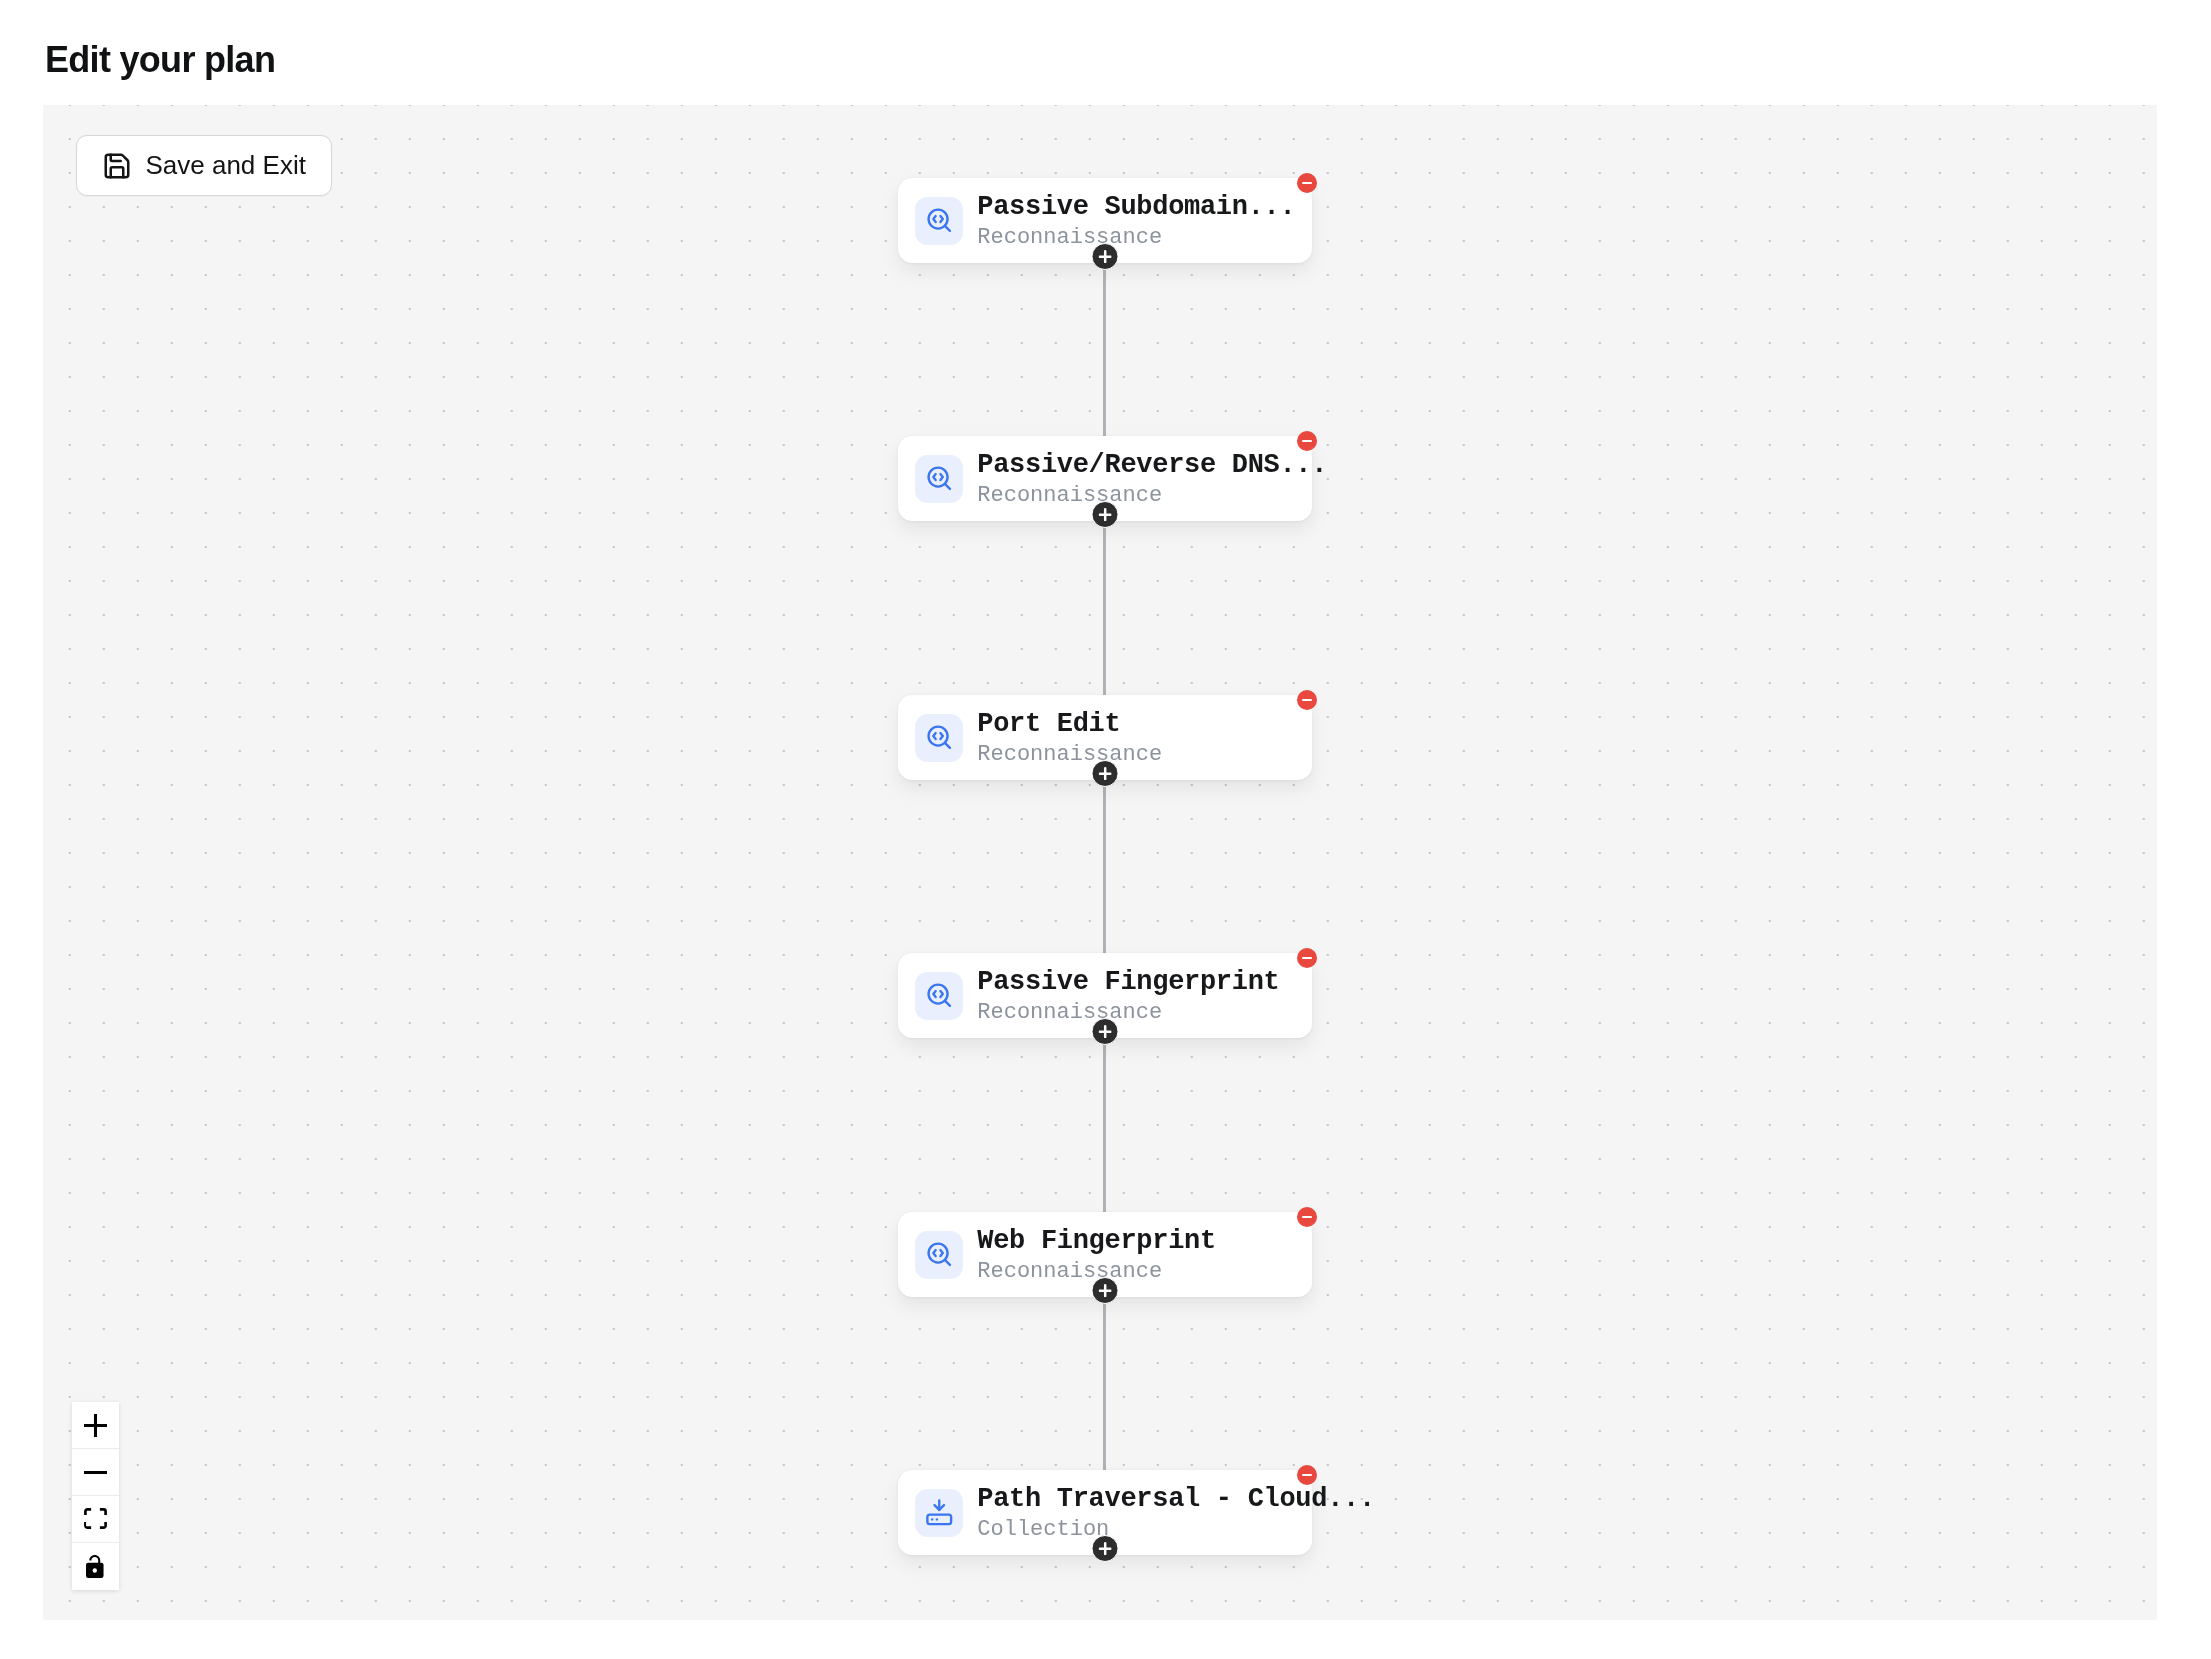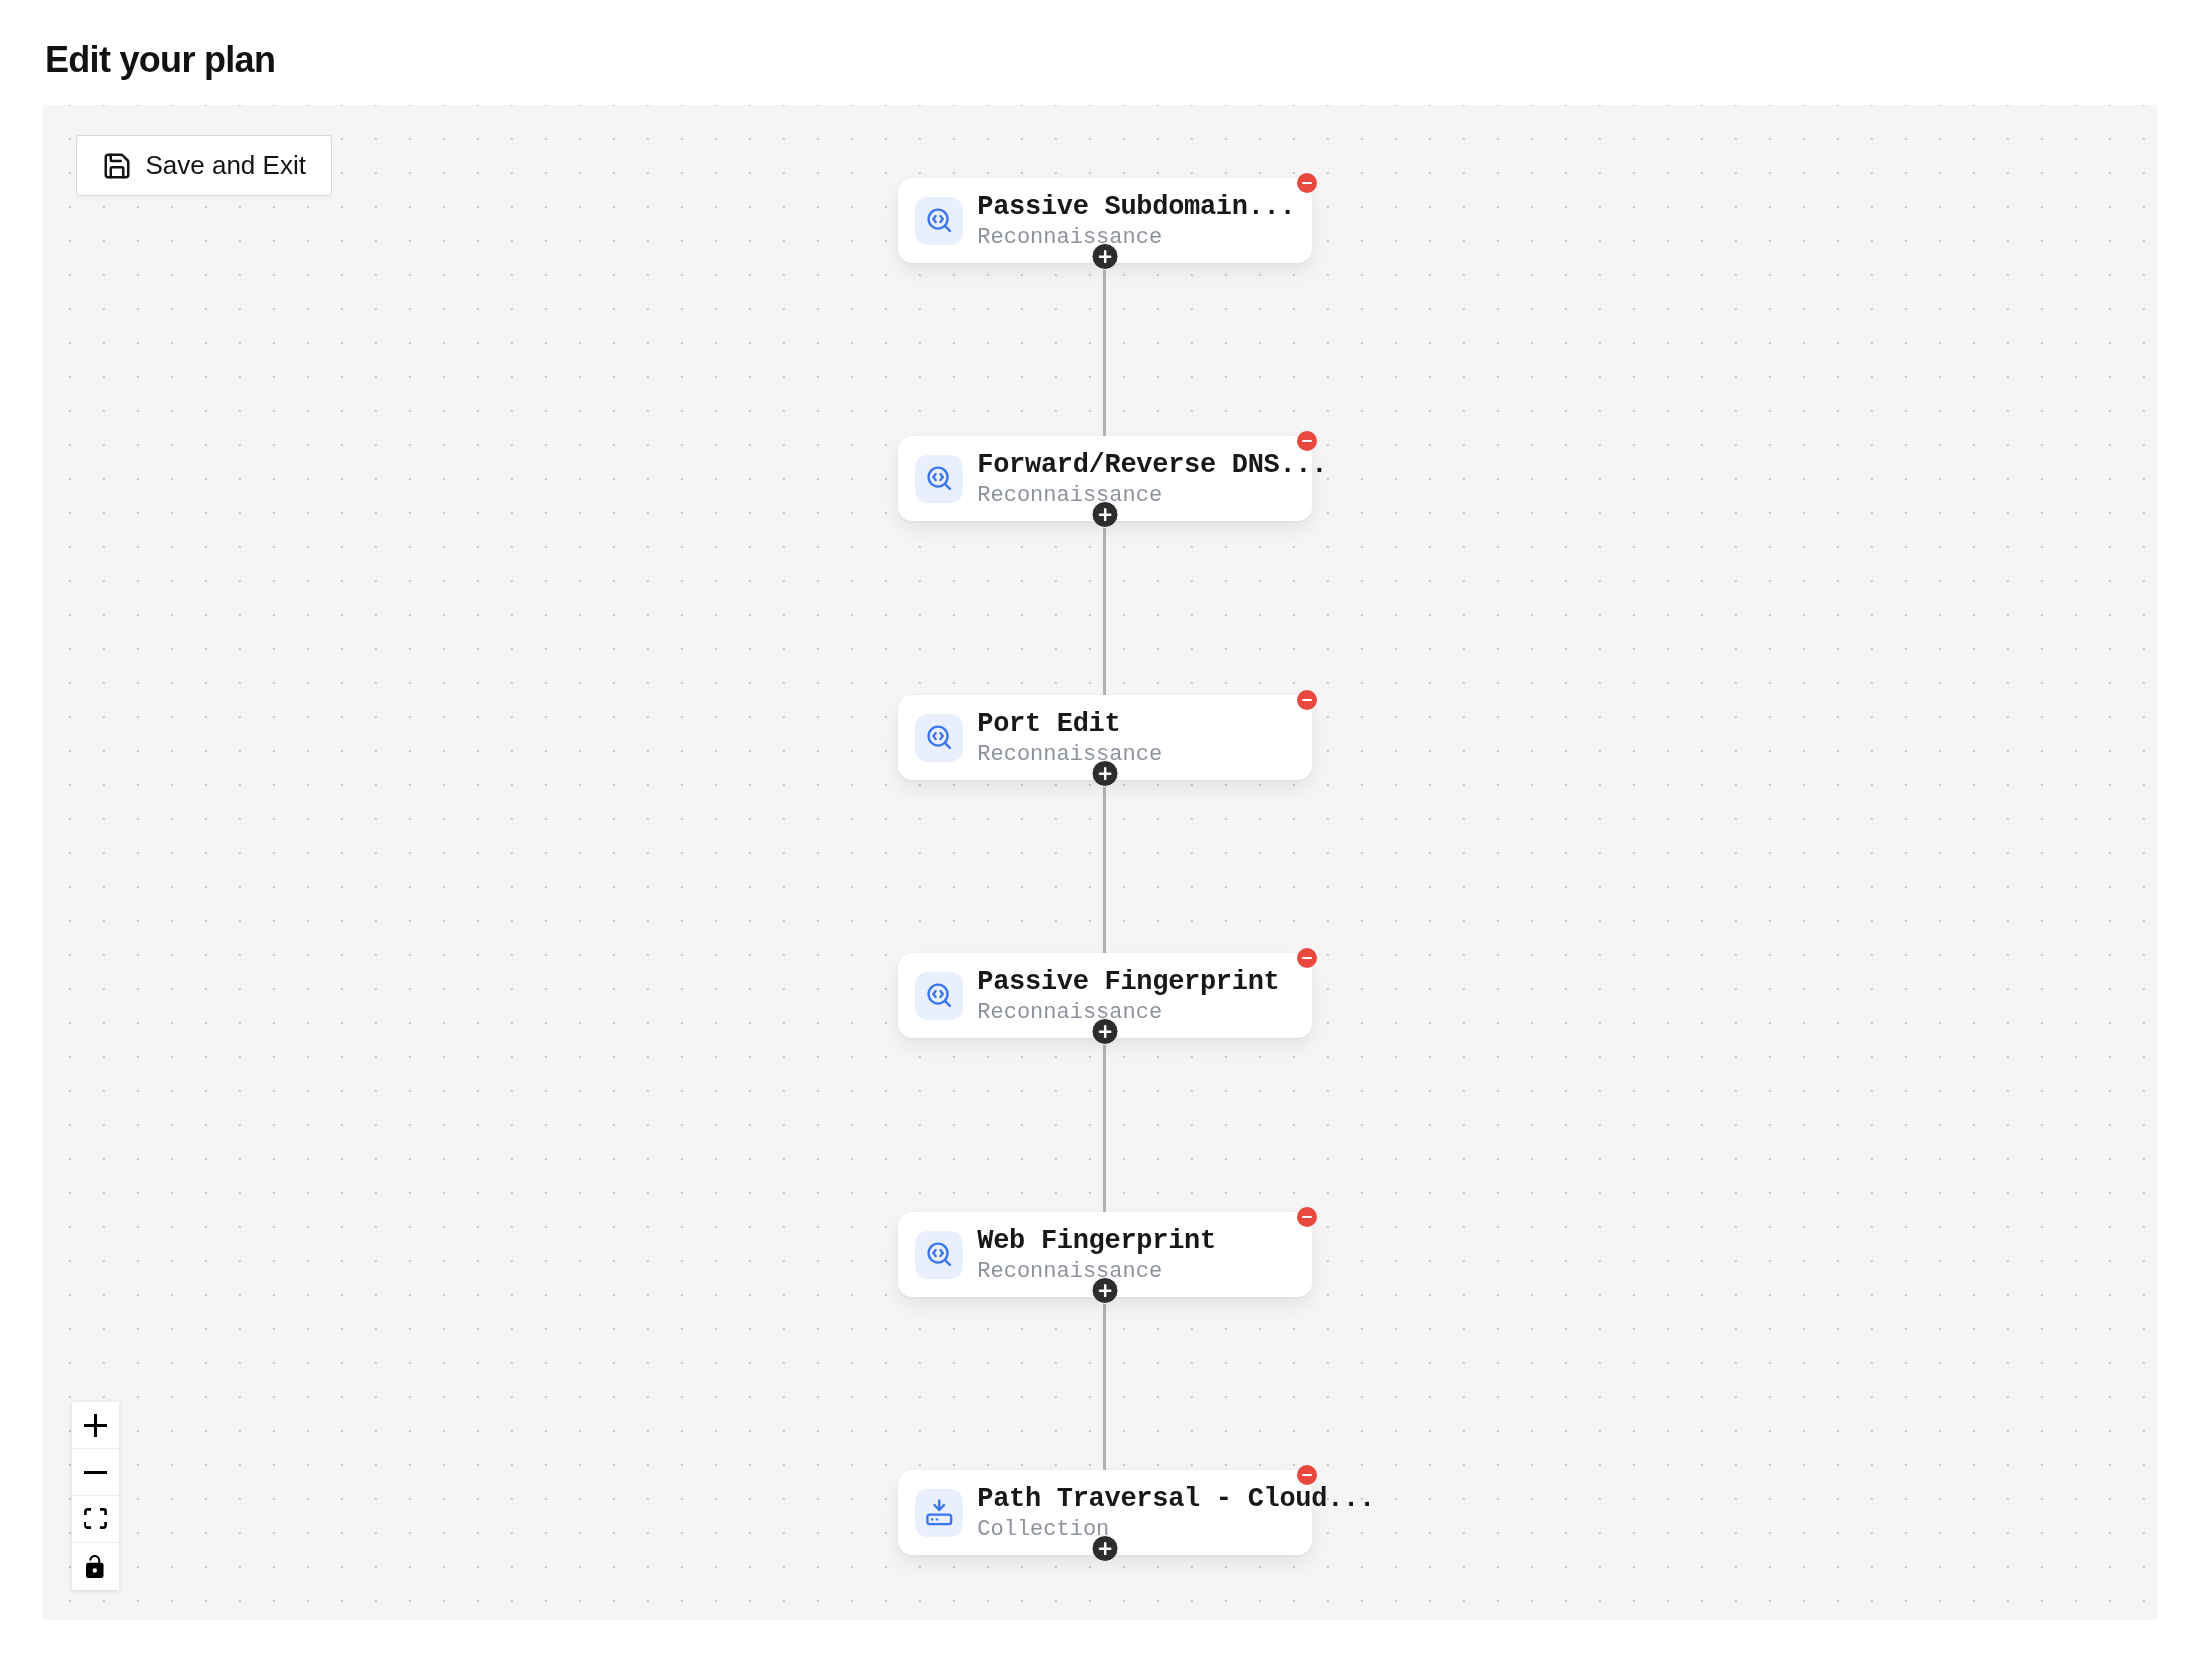--- a/index.html
+++ b/index.html
@@ -12,21 +12,21 @@
 
   .canvas { position:absolute; left:43px; top:105px; width:2114px; height:1515px;
             background-color:#f5f5f6;
             background-image:radial-gradient(circle, #c5c5c9 1.3px, transparent 1.4px);
             background-size:34px 34px; background-position:9.8px 17px; }
 
   .edge { position:absolute; left:1060px; top:151px; width:2.7px; height:1214px;
           background:#b1b1b7; }
 
   .save-btn { position:absolute; left:33px; top:30px; width:256px; height:61px;
-              background:#ffffff; border:1.3px solid #d8d8dc; border-radius:3px;
+              background:#ffffff; border:1.3px solid #d8d8dc; border-radius:11px;
               display:flex; align-items:center; justify-content:center; gap:13.4px;
               font-family:inherit; font-size:26px; font-weight:500; color:#141414;
               cursor:pointer; box-shadow:0 0.9px 1.8px rgba(0,0,0,.04); }
   .save-btn svg { display:block; }
 
   .node { position:absolute; left:855px; width:414px; height:85px; background:#ffffff;
           border-radius:14.3px; display:flex; align-items:center; padding:0 21.4px 0 17px;
           box-shadow:0 0.9px 2.7px rgba(0,0,0,.05), 0 9px 19.6px rgba(0,0,0,.07); cursor:pointer;font-family:Liberation Mono, monospace; }
   .n1{top:73px} .n2{top:331px} .n3{top:590px} .n4{top:848px} .n5{top:1107px} .n6{top:1365px}
 
@@ -107,21 +107,21 @@
     <div class="node n2">
       <span class="node-icon-box">
         <svg width="28.5" height="28.5" viewBox="0 0 24 24" fill="none" stroke="#3b76f0" stroke-width="2" stroke-linecap="round" stroke-linejoin="round">
           <path d="m13 13.5 2-2.5-2-2.5"></path>
             <path d="m21 21-4.3-4.3"></path>
             <path d="M9 8.5 7 11l2 2.5"></path>
             <circle cx="11" cy="11" r="8"></circle>
         </svg>
       </span>
       <div class="node-text">
-        <div class="node-title">Forward/Reverse DNS...</div>
+        <div class="node-title">Passive/Reverse DNS...</div>
         <div class="node-sub">Reconnaissance</div>
       </div>
       <button class="remove-badge">
           <span class="minus"></span>
         </button>
       <button class="add-step">
         <svg width="13.4" height="13.4" viewBox="0 0 15 15">
             <path d="M7.5 1.5v12M1.5 7.5h12" stroke="#ffffff" stroke-width="2.8" stroke-linecap="round"></path>
           </svg>
       </button>

